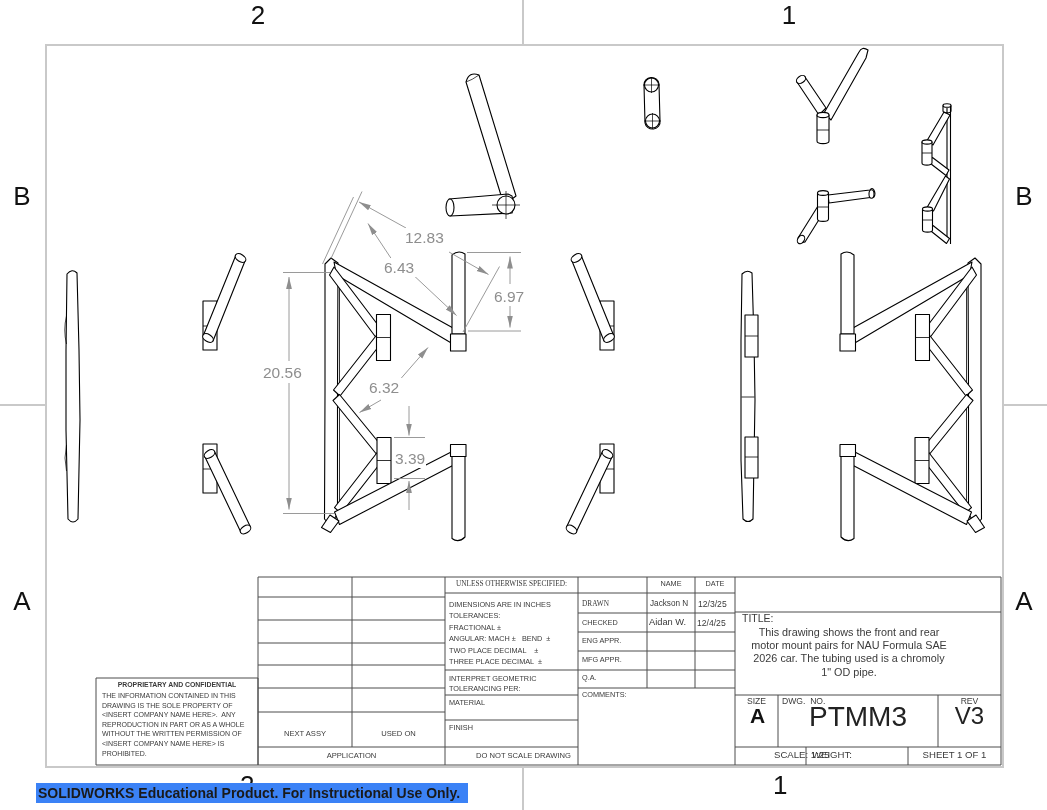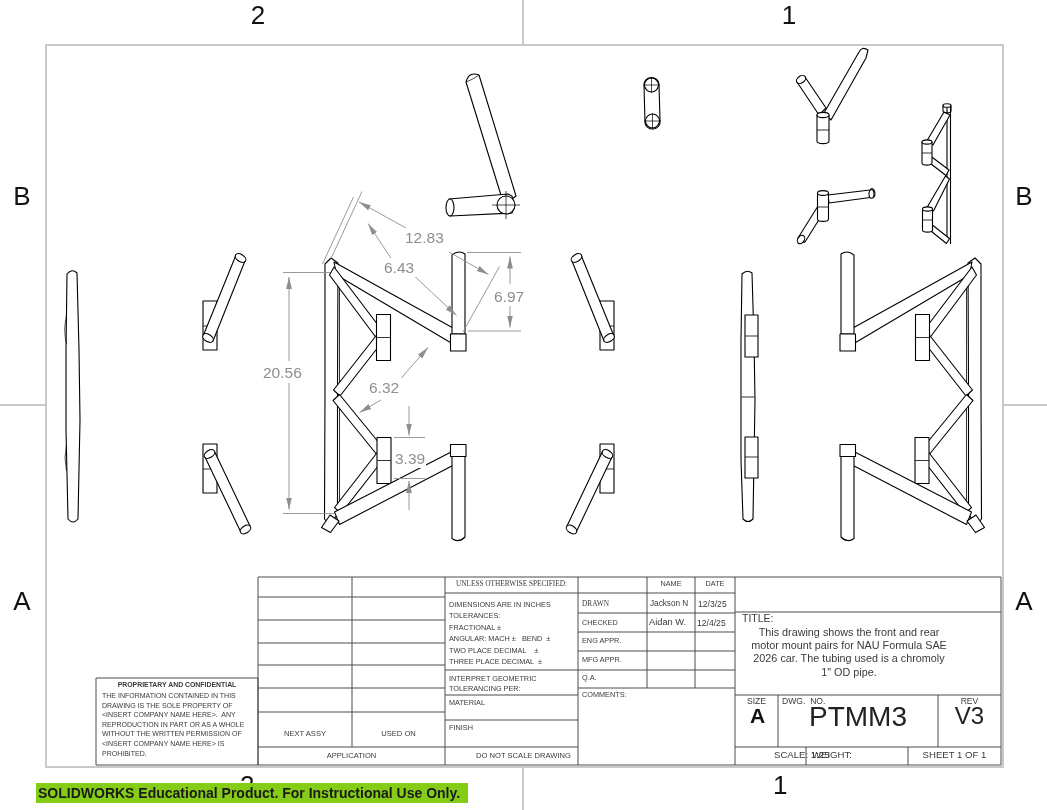--- a/index.html
+++ b/index.html
@@ -16,21 +16,21 @@
   .t{stroke:#4d4d4d;stroke-width:1;fill:none;}
   .lab{position:absolute;color:#3a3a3a;white-space:pre;line-height:1.1;}
   .c{text-align:center;}
   .zone{position:absolute;color:#111;font-size:26px;}
   .fs7{font-size:7.3px;} .fs76{font-size:7.6px;} .fs86{font-size:8.6px;}
   .fs96{font-size:9.6px;} .fs105{font-size:10.5px;}
   .bold{font-weight:bold;}
   #prop-head{position:absolute;left:96px;top:681px;width:162px;text-align:center;font-size:6.9px;font-weight:bold;color:#3a3a3a;}
   .propline{position:absolute;left:102px;font-size:7px;color:#3a3a3a;white-space:pre;}
   #title-lines{position:absolute;left:737px;top:626px;width:224px;text-align:center;font-size:10.8px;line-height:13.2px;color:#3a3a3a;}
-  #footer{position:absolute;left:36px;top:783px;background:#84cc16;padding:2px 8px 2px 2px;font-size:14px;font-weight:bold;color:#1a1a1a;}
+  #footer{position:absolute;left:36px;top:783px;background:#3b82f6;padding:2px 8px 2px 2px;font-size:14px;font-weight:bold;color:#1a1a1a;}
 </style>
 </head>
 <body>
 
 <div id="page">
 
 <svg id="dwg" width="1047" height="810" viewBox="0 0 1047 810">
   <defs>
     <marker id="ar" markerUnits="userSpaceOnUse" markerWidth="14" markerHeight="8" refX="12" refY="3.5" orient="auto">
       <path d="M0,0.6 L12,3.5 L0,6.4 Z" fill="#8e8e8e"></path>

